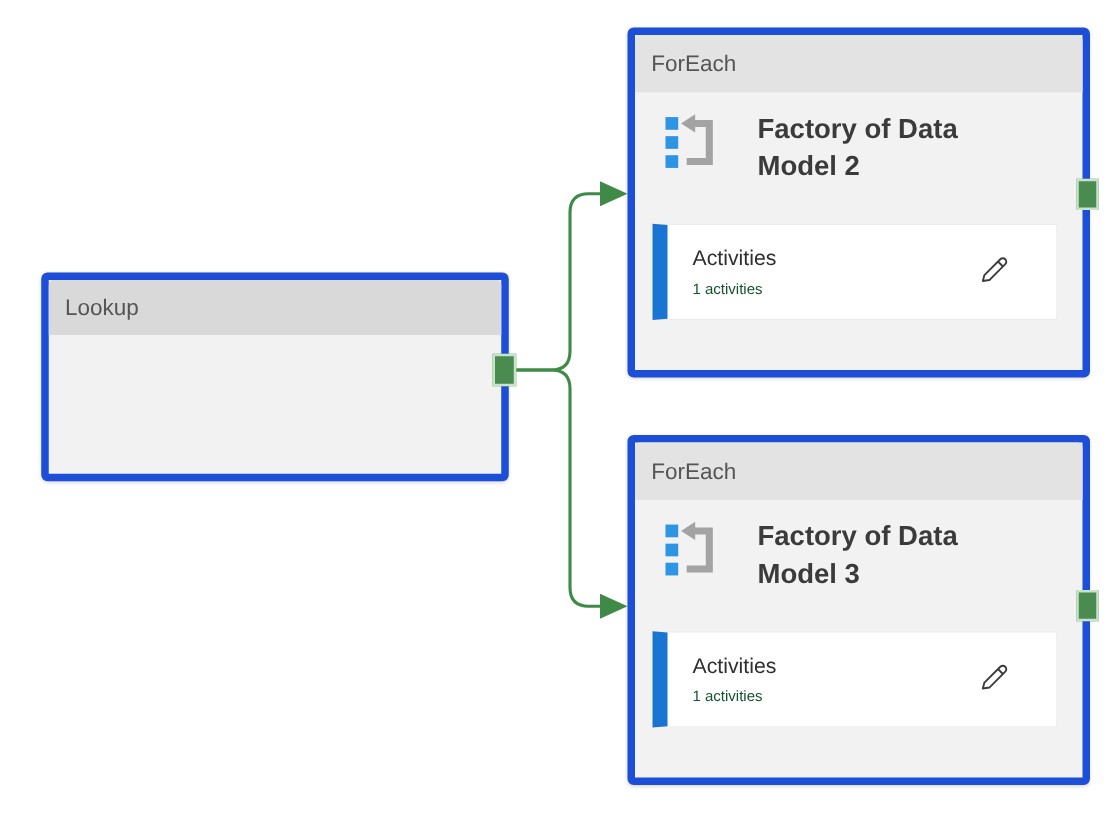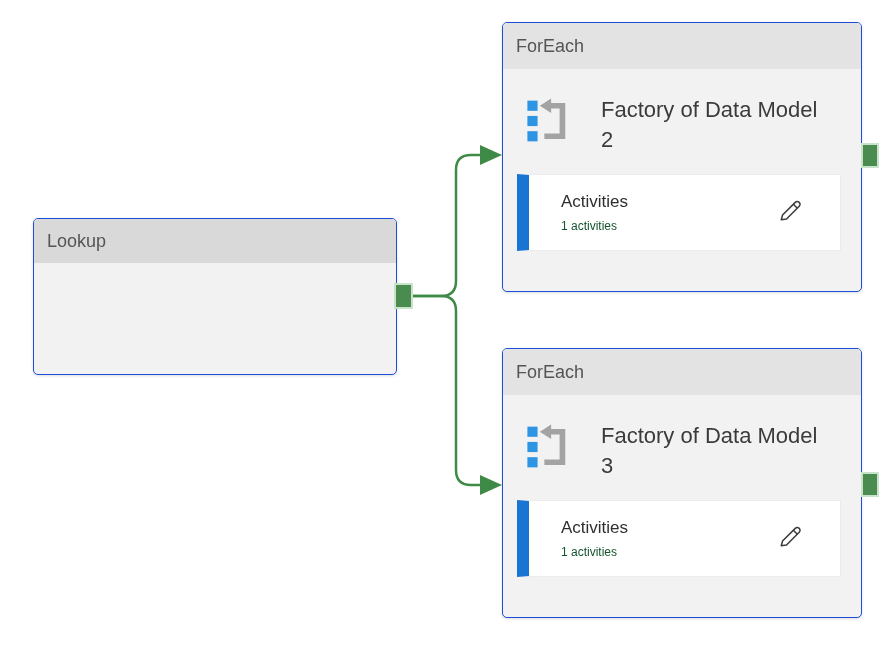--- a/index.html
+++ b/index.html
@@ -1,42 +1,42 @@
 <!DOCTYPE html>
 <html><head>
 <meta charset="utf-8">
 <style>
   html,body{margin:0;padding:0;background:#ffffff;}
   body{font-family:"Liberation Sans", sans-serif;}
   .canvas{position:relative;width:891px;height:656px;background:#ffffff;overflow:hidden;}
 
   .connections{position:absolute;left:0;top:0;width:891px;height:656px;pointer-events:none;}
 
-  .node{position:absolute;border:1px solid #1d4ed8;border-radius:5px;
+  .node{position:absolute;border:6px solid #1d4ed8;border-radius:5px;
         box-shadow:0 1px 3px rgba(0,0,0,0.14);background:#f2f2f2;}
   .node-header{height:44px;display:flex;align-items:center;padding-left:13px;
         font-size:18px;color:#555555;border-radius:4px 4px 0 0;}
   .lookup .node-header{background:#d9d9d9;text-align:center;}
   .foreach .node-header{background:#e3e3e3;height:46px;}
 
   .lookup{left:33px;top:218px;width:362px;height:155px;}
   .lookup-body{display:flex;align-items:center;height:109px;padding-left:28px;}
   .lookup-name{margin-left:20px;font-size:23px;color:#3b3b3b;}
 
   .foreach{width:358px;height:268px;left:502px;}
   .fe-top{top:22px;}
   .fe-bottom{top:348px;}
-  .fe-title-row{display:flex;align-items:flex-start;padding:26px 0 0 22px;}
+  .fe-title-row{display:flex;align-items:flex-start;padding:14px 0 0 22px;font-weight:bold;}
   .fe-icon{flex:0 0 auto;}
   .fe-title{margin-left:26px;width:226px;font-size:22px;line-height:30px;color:#3b3b3b;}
 
   .activities-card{position:absolute;left:14px;top:151px;width:324px;height:77px;
         background:#ffffff;border:1px solid #ececec;border-left:12px solid #1a75d2;
         box-sizing:border-box;display:flex;align-items:center;}
-  .activities-text{display:flex;flex-direction:column;margin-left:32px;gap:7px;}
+  .activities-text{display:flex;flex-direction:column;margin-left:20px;gap:7px;}
   .activities-title{font-size:17px;color:#2f2f2f;}
   .activities-count{font-size:12px;color:#14532d;}
   .edit-btn{margin-left:auto;margin-right:36px;background:none;border:none;padding:0;
         cursor:pointer;display:flex;align-items:center;}
 
   .port{position:absolute;background:#4a8c50;border:2px solid #c9e2cb;}
   .port-lookup{left:394px;top:283px;width:15px;height:22px;}
   .port-fe2{left:861px;top:143px;width:14px;height:21px;}
   .port-fe1{left:861px;top:472px;width:14px;height:21px;}
 </style>

